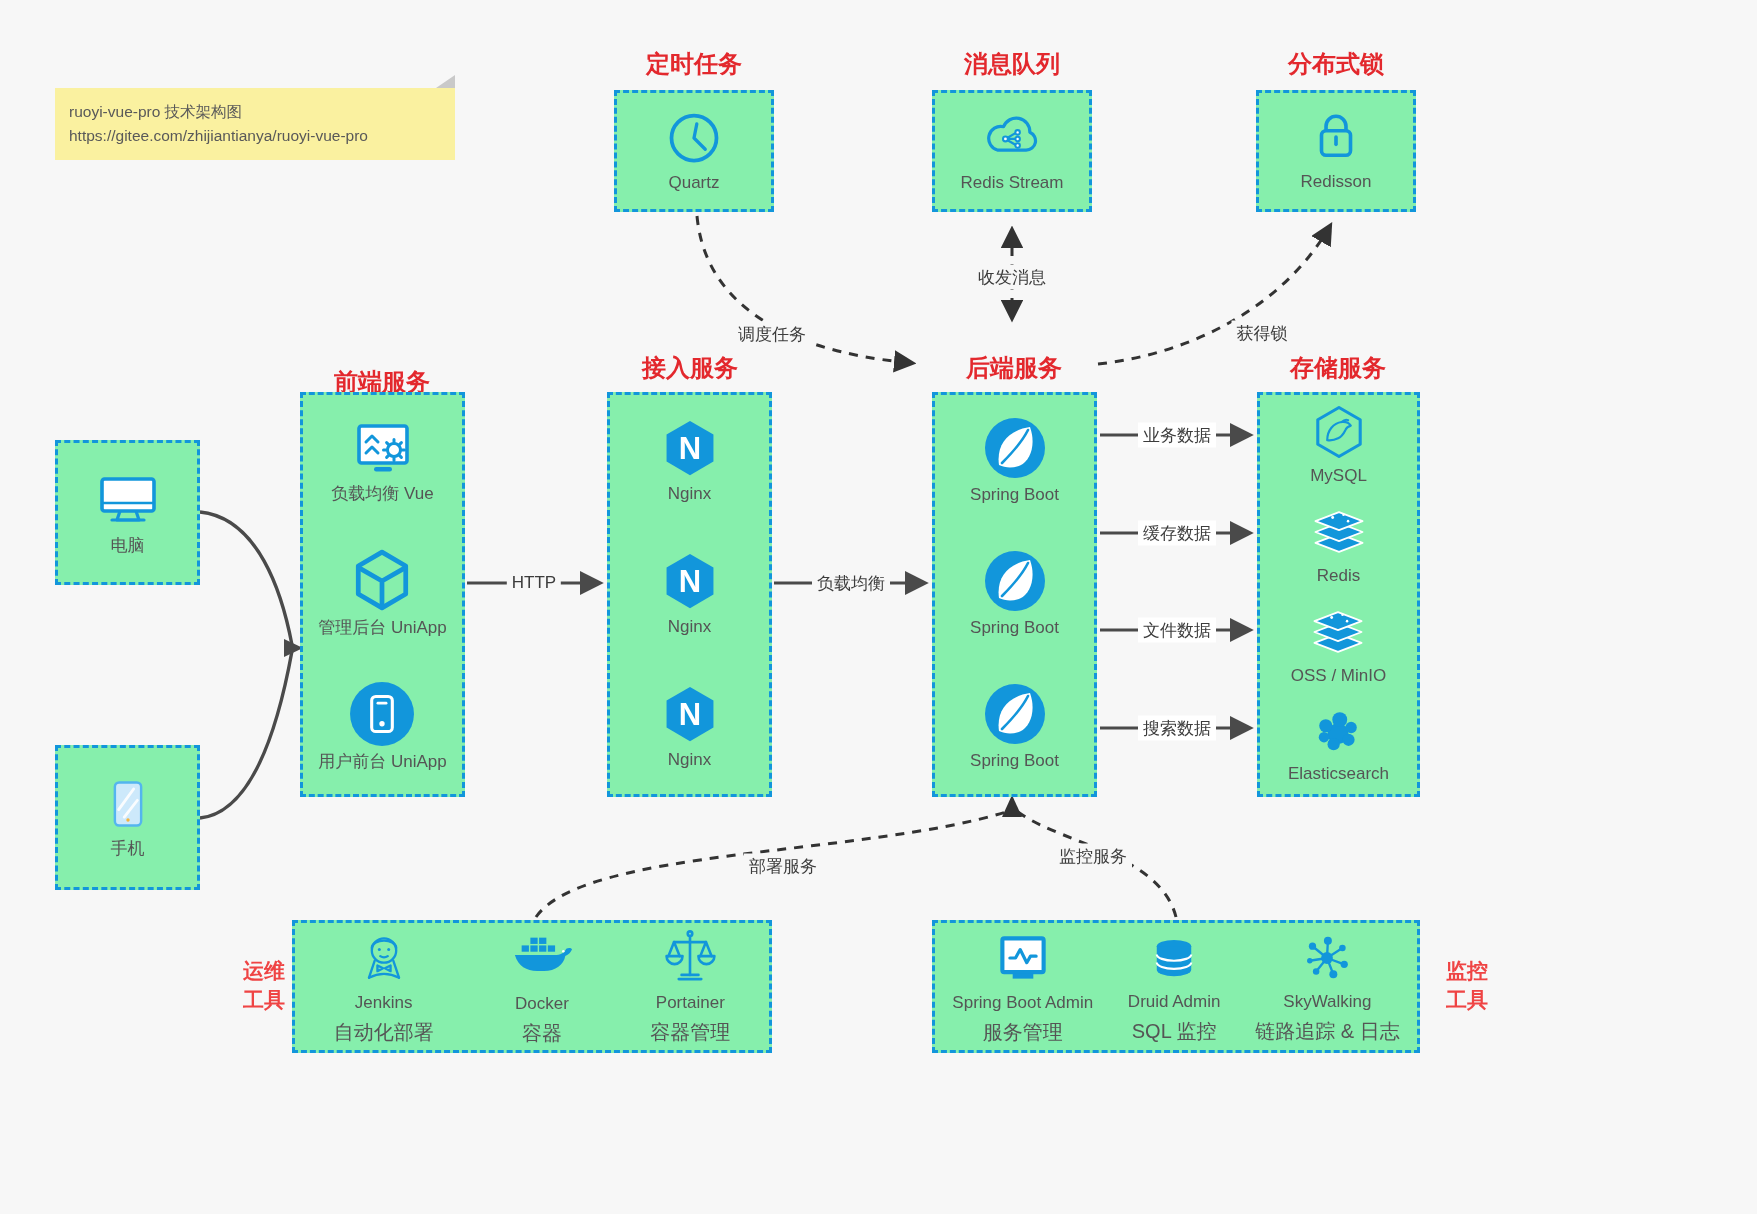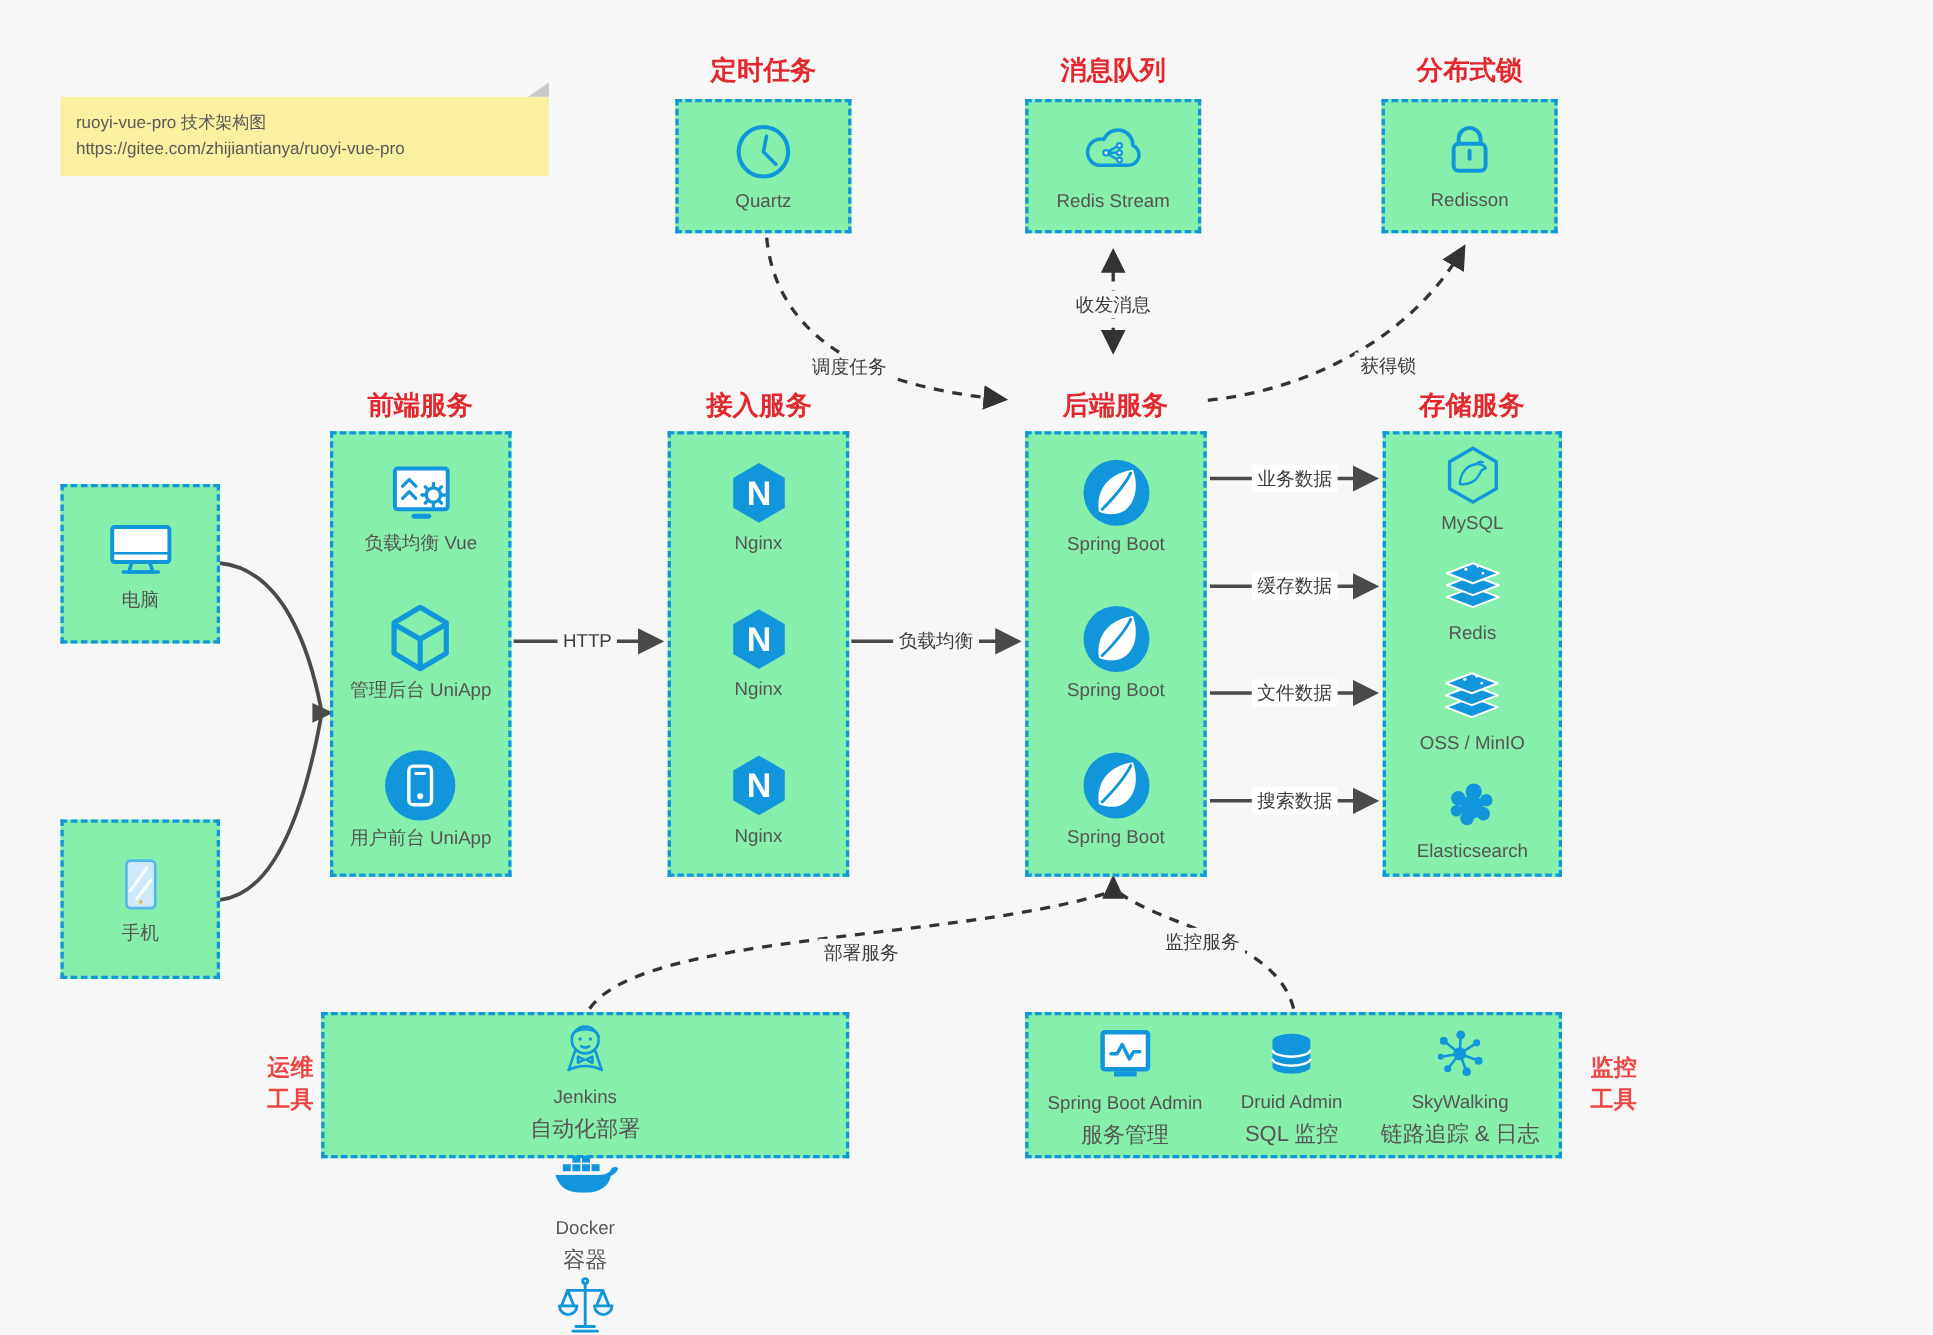--- a/index.html
+++ b/index.html
@@ -9,21 +9,21 @@
   .col-box{display:flex;flex-direction:column;justify-content:space-around;align-items:center;}
   .row-box{display:flex;flex-direction:row;justify-content:space-around;align-items:center;}
   .node{display:flex;flex-direction:column;align-items:center;gap:4px;}
   .nl{font-size:17px;color:#555;white-space:nowrap;line-height:1.35;text-align:center;}
   .nsub{font-size:20px;color:#555;white-space:nowrap;line-height:1.3;}
   .red-title{position:absolute;color:#e3282d;font-size:24px;font-weight:bold;transform:translateX(-50%);white-space:nowrap;}
   .side-title{position:absolute;color:#ef4444;font-size:21px;font-weight:bold;white-space:pre-line;text-align:right;line-height:1.4;}
   .edge-label{position:absolute;transform:translate(-50%,-50%);font-size:17px;color:#3c3c3c;white-space:nowrap;}
   .wbg{background:#fff;padding:1px 5px;}
   .gbg{background:#f7f7f7;padding:1px 5px;}
-  .note{position:absolute;left:55px;top:88px;width:444px;height:72px;background:#faf1a0;color:#595959;
+  .note{position:absolute;left:55px;top:88px;width:400px;height:72px;background:#faf1a0;color:#595959;
         font-size:15.5px;line-height:24px;padding:12px 0 0 14px;box-sizing:border-box;}
   .note-fold{position:absolute;right:0;top:-13px;width:0;height:0;border-bottom:13px solid #c9c9c9;border-left:19px solid transparent;}
   svg.arrows{position:absolute;left:0;top:0;pointer-events:none;}
   .ic{line-height:0;}
 </style>
 </head>
 <body>
 
 <div class="canvas">
 
@@ -136,21 +136,21 @@
         <svg viewBox="-32 -32 64 64" width="60" height="60">
           <rect x="-14" y="-23" width="28" height="46" rx="4.5" fill="#cde9fb" stroke="#54b5ef" stroke-width="2.6"></rect>
           <path d="M -10 6 L 6 -16 M -4 14 L 10 -4" stroke="#ffffff" stroke-width="3" stroke-linecap="round" opacity="0.9"></path>
           <circle cx="0" cy="17" r="1.8" fill="#f6b23c"></circle>
         </svg>
       </span>
       <span class="nl">手机</span>
     </div>
   </div>
 
-  <div class="red-title" style="left:382px;top:352px;">前端服务</div>
+  <div class="red-title" style="left:382px;top:366px;">前端服务</div>
   <div class="red-title" style="left:690px;top:352px;font-family:Liberation Serif, serif;">接入服务</div>
   <div class="red-title" style="left:1014px;top:352px;">后端服务</div>
   <div class="red-title" style="left:1338px;top:352px;">存储服务</div>
 
   <div class="dash-box col-box" style="left:300px;top:392px;width:165px;height:405px;">
     <div class="node">
       <span class="ic">
         <svg viewBox="-32 -32 64 64" width="64" height="64">
           <rect x="-24" y="-21" width="48" height="37" rx="2.5" fill="#fff" stroke="#1296db" stroke-width="3.6"></rect>
           <path d="M -17 -5 L -11 -11 L -5 -5 M -17 6 L -11 0 L -5 6" fill="none" stroke="#1296db" stroke-width="3" stroke-linecap="round" stroke-linejoin="round"></path>
@@ -303,21 +303,21 @@
       </span>
       <span class="nl">Elasticsearch</span>
     </div>
   </div>
 
   <div class="side-title" style="left:233px;top:956px;width:52px;">运维
 工具</div>
   <div class="side-title" style="left:1436px;top:956px;width:52px;">监控
 工具</div>
 
-  <div class="dash-box row-box" style="left:292px;top:920px;width:480px;height:133px;flex-direction:column;">
+  <div class="dash-box row-box" style="left:292px;top:920px;width:480px;height:133px;">
     <div class="node">
       <span class="ic">
         <svg viewBox="-32 -32 64 64" width="60" height="60">
           <g fill="none" stroke="#1296db" stroke-width="2.5" stroke-linecap="round" stroke-linejoin="round">
             <circle cx="0" cy="-8" r="13"></circle>
             <path d="M -13 -11 C -12 -21 12 -21 13 -11"></path>
             <path d="M -4 -2 C -1 0 1 0 4 -2"></path>
             <path d="M -10 3 L -16 21 M 10 3 L 16 21"></path>
             <path d="M -16 21 C -6 16 6 16 16 21"></path>
             <path d="M -1 11 L -7 8 V 14 Z M 1 11 L 7 8 V 14 Z"></path>

